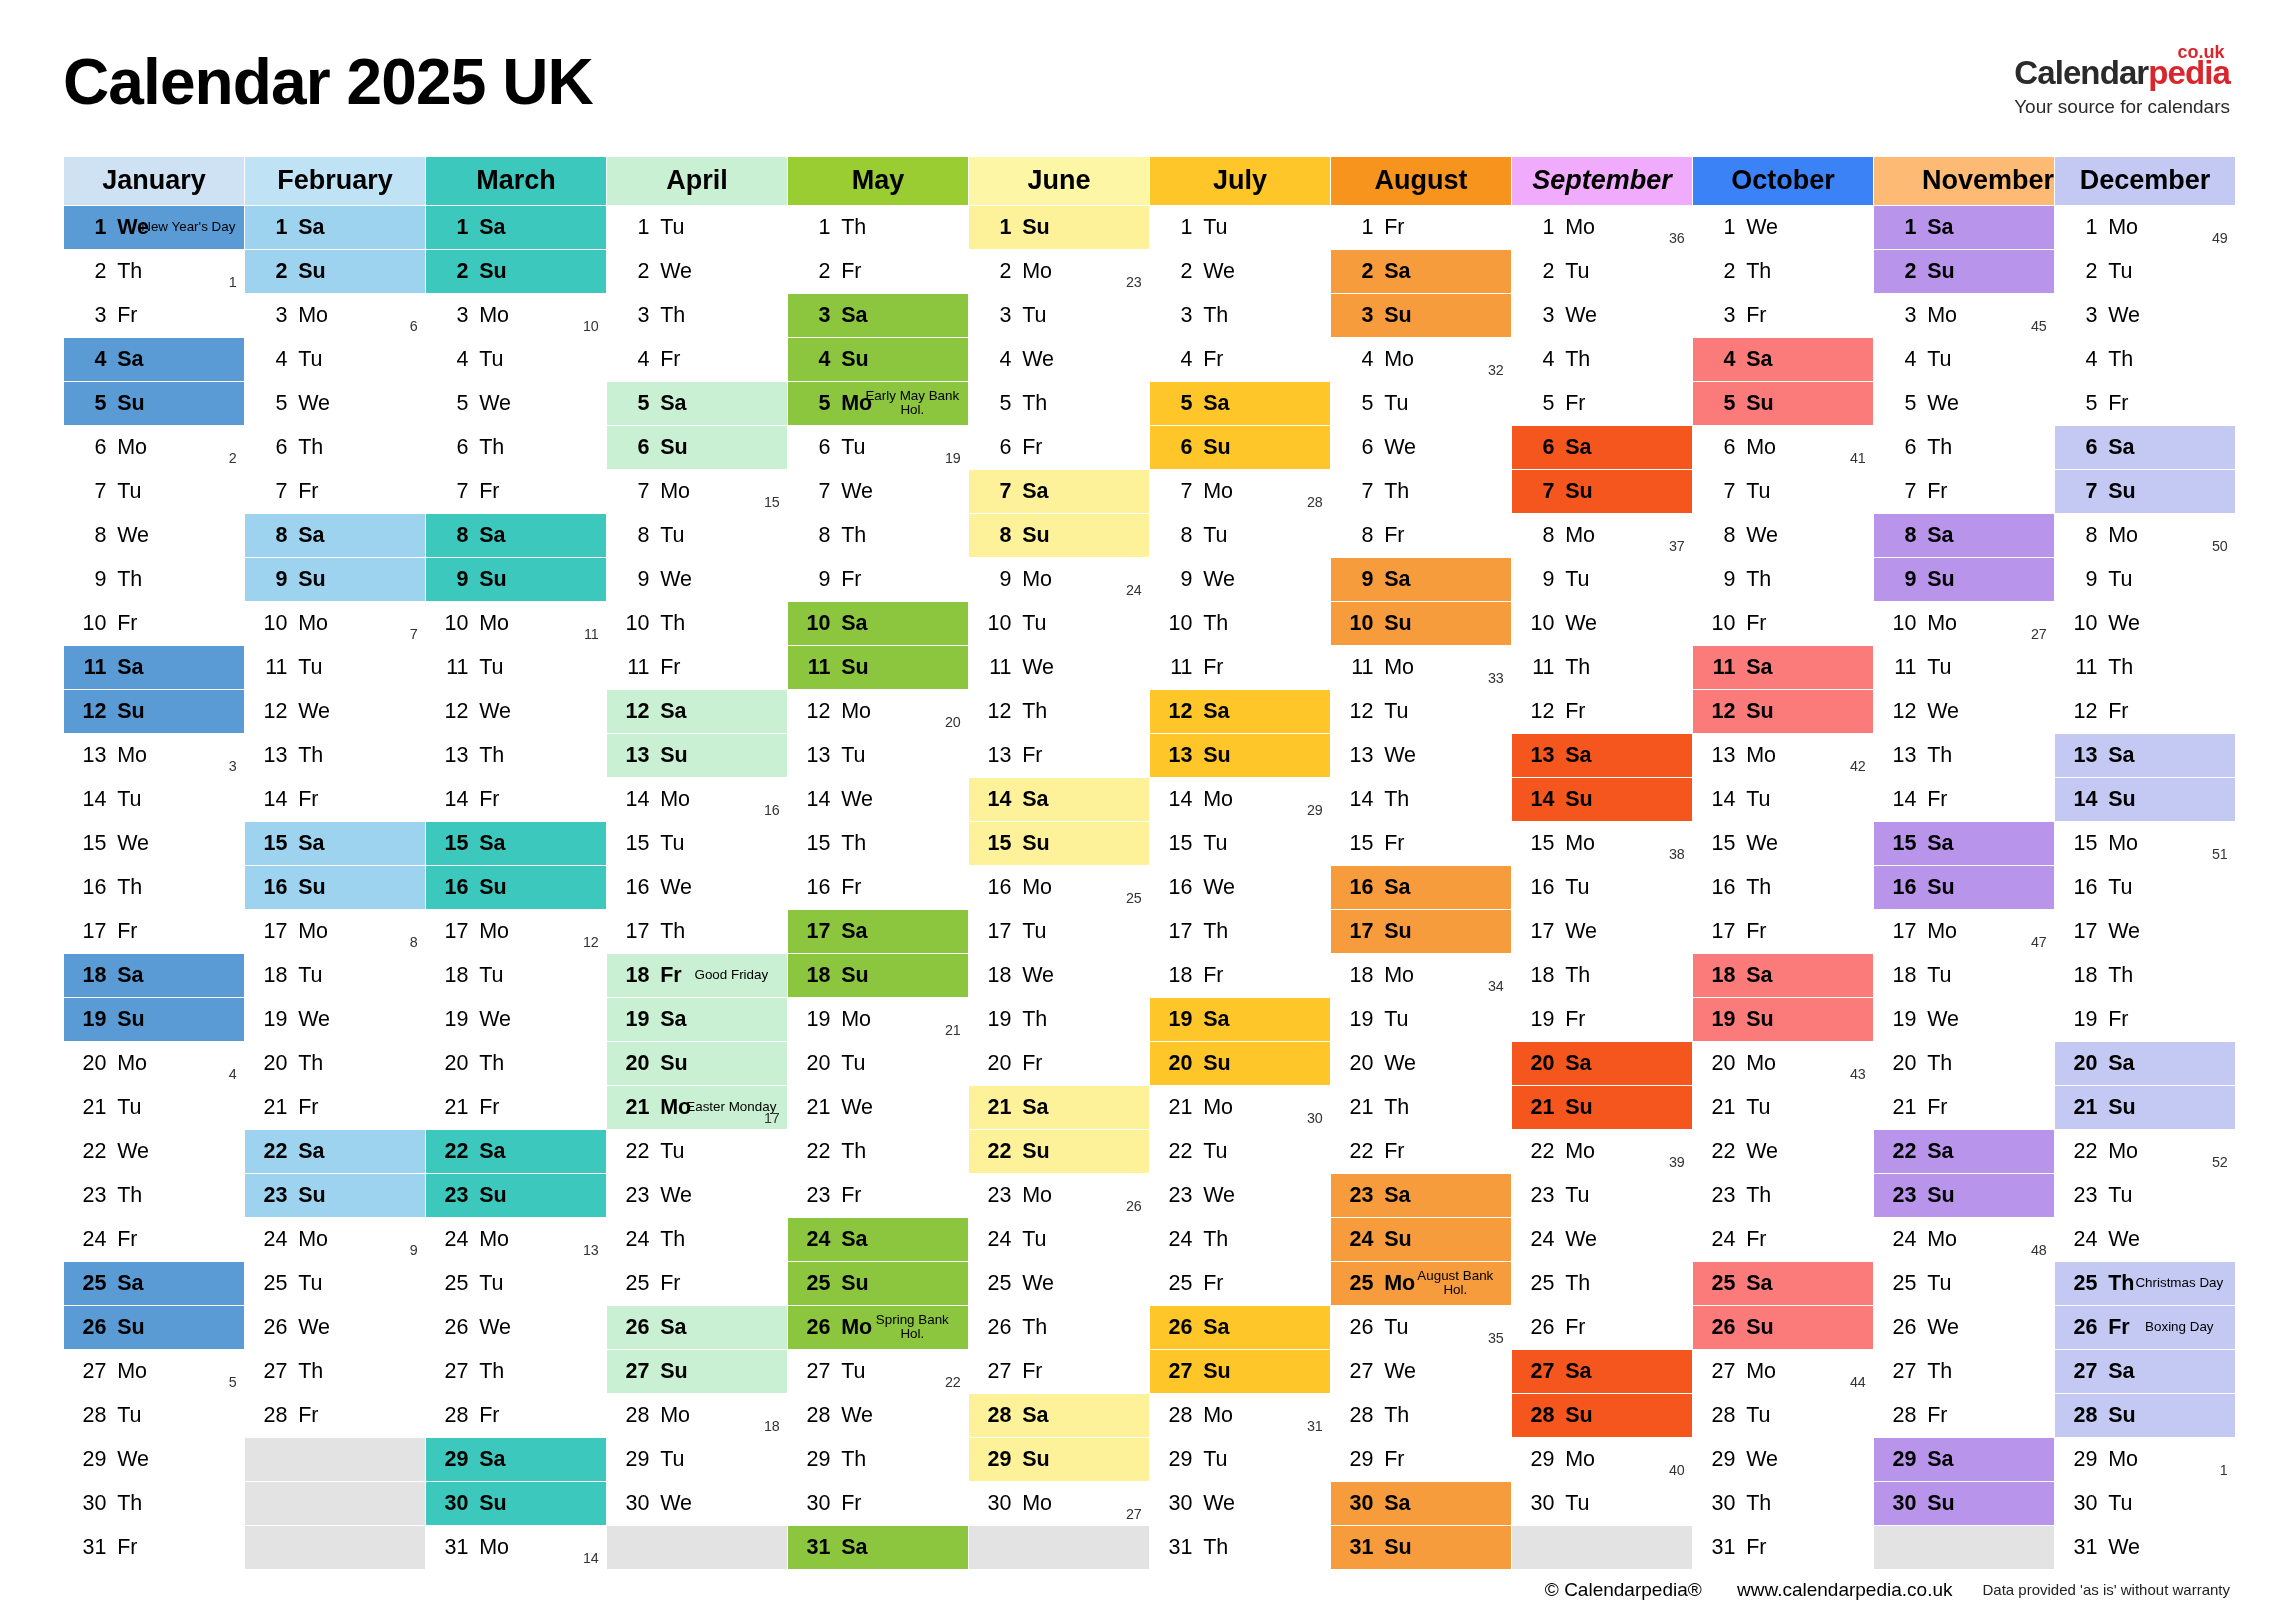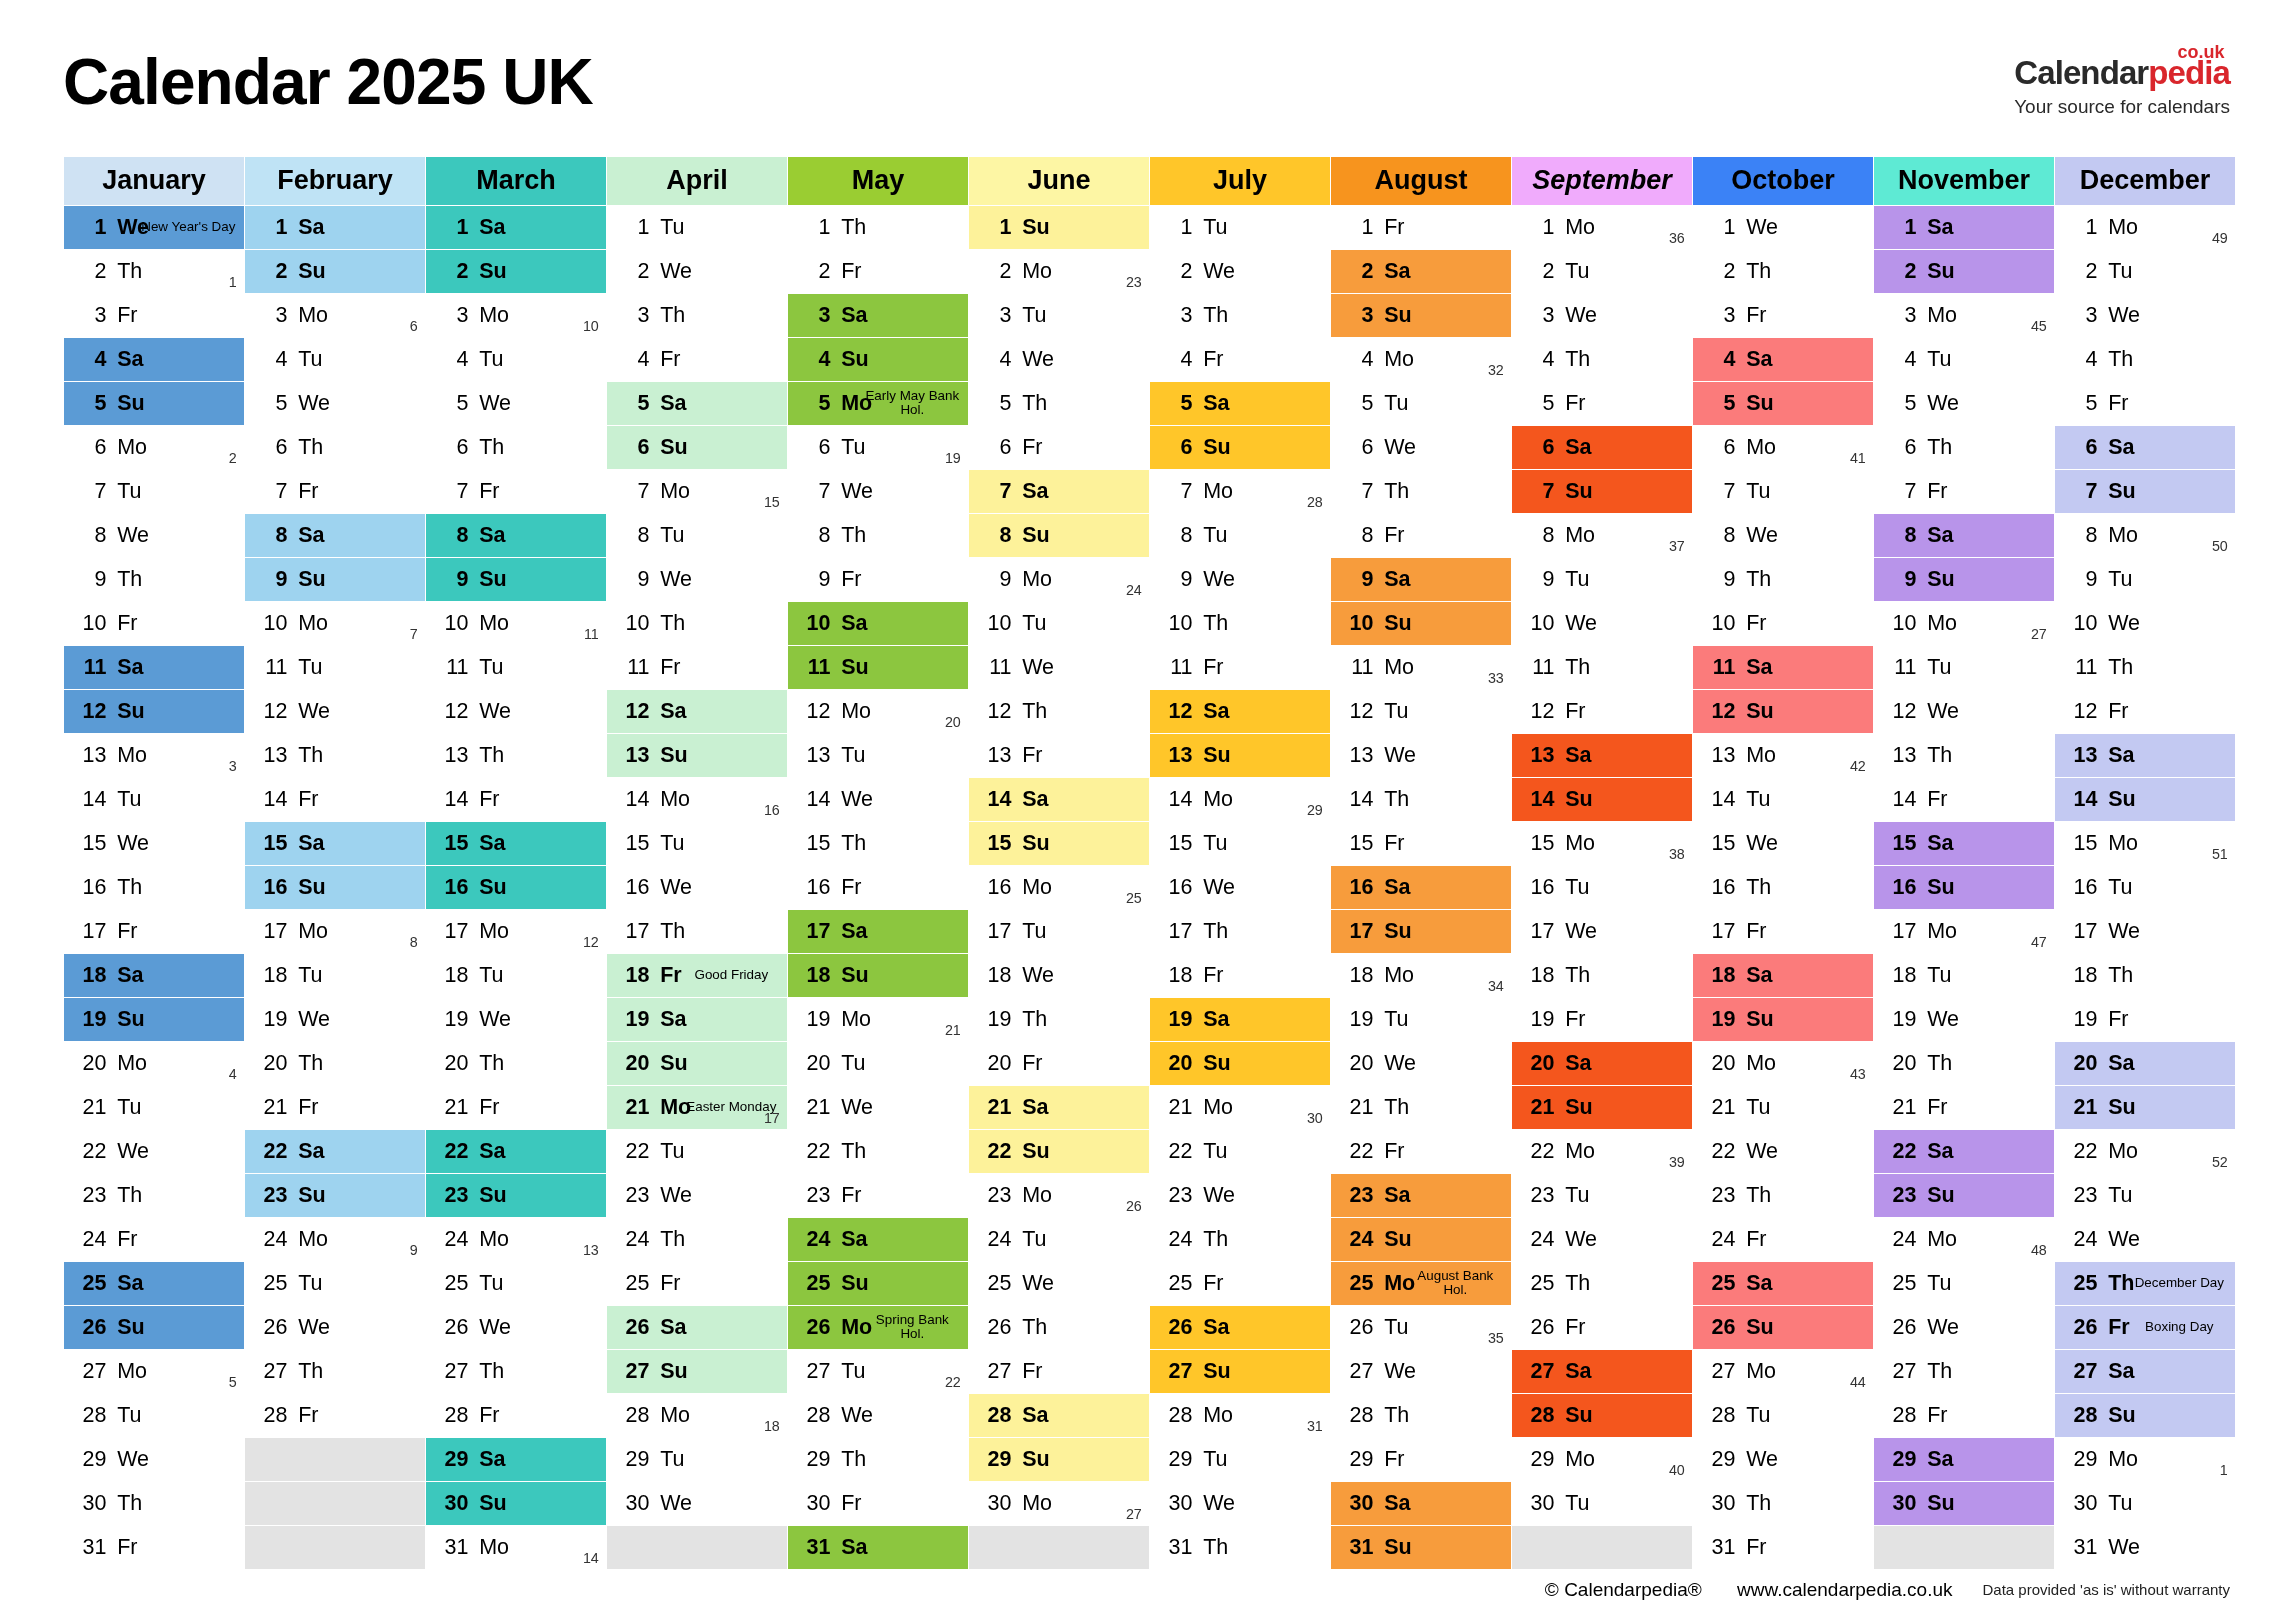--- a/index.html
+++ b/index.html
@@ -167,21 +167,21 @@
         <th style="background: rgb(207, 226, 243);">January</th>
         <th style="background: rgb(191, 227, 245);">February</th>
         <th style="background: rgb(60, 200, 189);">March</th>
         <th style="background: rgb(201, 240, 210);">April</th>
         <th style="background: rgb(154, 205, 50);">May</th>
         <th style="background: rgb(253, 246, 164);">June</th>
         <th style="background: rgb(255, 198, 41);">July</th>
         <th style="background: rgb(247, 148, 30);">August</th>
         <th style="background: #f0abfc; font-style: italic;">September</th>
         <th style="background: #3b82f6;">October</th>
-        <th style="background: #5eead4;">November</th>
+        <th style="background: #fdba74; text-align: right;">November</th>
         <th style="background: rgb(195, 201, 242);">December</th>
       </tr>
     </thead>
     <tbody id="cal-body">
         <tr>
           <td>
             <div class="cell bold" style="background: rgb(91, 155, 213);">
               <span class="dnum">1</span>
               <span class="dow">We</span>
               <span class="hol">New Year's Day</span>
@@ -2067,21 +2067,21 @@
           <td>
             <div class="cell" style="background: rgb(255, 255, 255);">
               <span class="dnum">25</span>
               <span class="dow">Tu</span>
             </div>
           </td>
           <td>
             <div class="cell bold" style="background: rgb(195, 201, 242);">
               <span class="dnum">25</span>
               <span class="dow">Th</span>
-              <span class="hol">December Day</span>
+              <span class="hol">Christmas Day</span>
             </div>
           </td>
         </tr>
         <tr>
           <td>
             <div class="cell bold" style="background: rgb(91, 155, 213);">
               <span class="dnum">26</span>
               <span class="dow">Su</span>
             </div>
           </td>

